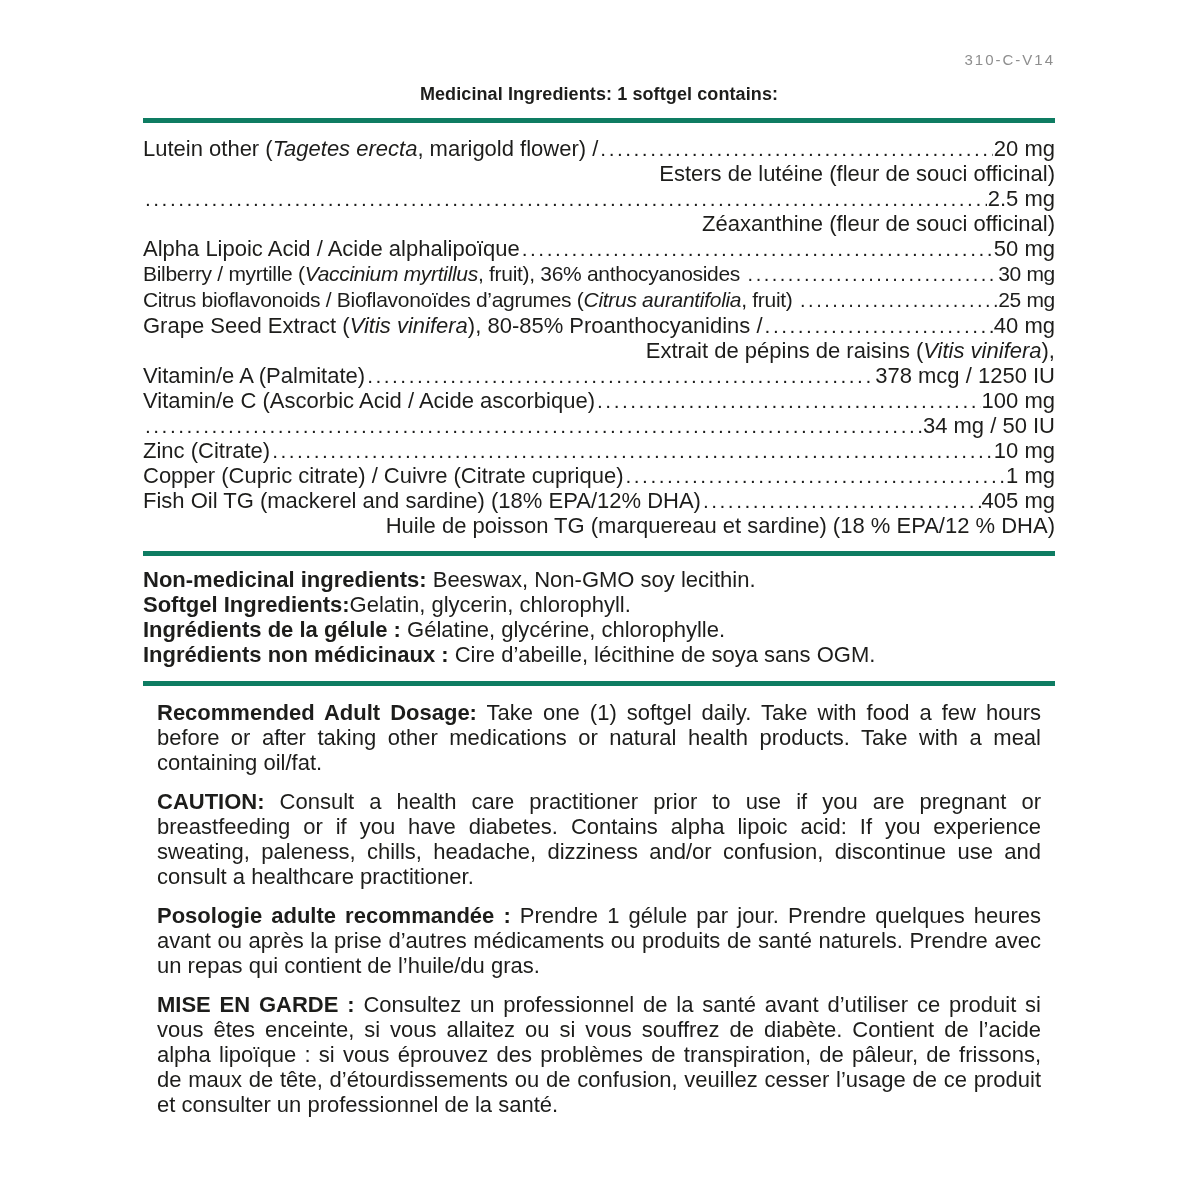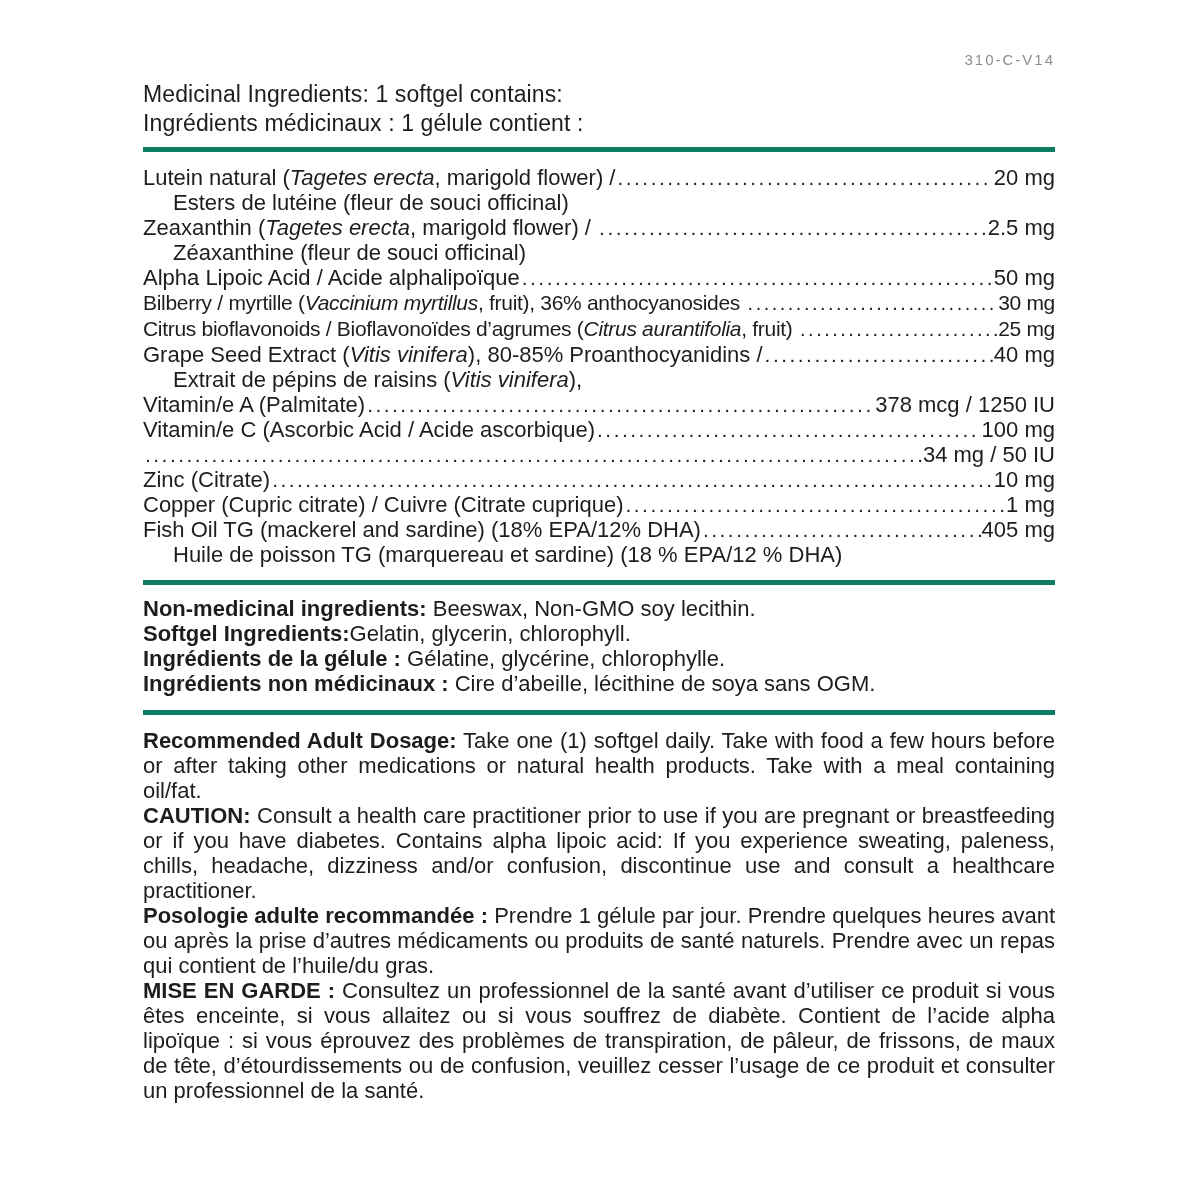--- a/index.html
+++ b/index.html
@@ -27,42 +27,43 @@
   }
   .code {
     text-align: right;
     color: #8e8e8e;
     font-size: 15px;
     line-height: 16px;
     letter-spacing: 2px;
     margin-bottom: 12px;
   }
   .header-line {
-    font-size: 23px;
-    font-weight: normal;
+    font-size: 18px;
+    font-weight: bold;
     line-height: 29px;
     letter-spacing: 0.1px;
+    text-align: center;
   }
   .rule {
     height: 5px;
     background: #0e7c62;
     margin-top: 9px;
   }
   
   .ing-list {
     margin-top: 13px;
     font-size: 22px;
     line-height: 25px;
   }
   .ing-row {
     display: flex;
     align-items: baseline;
     white-space: pre;
   }
-  .ing-row.indent { padding-left: 30px; }
+  .ing-row.indent { padding-left: 30px; justify-content: flex-end; }
   .ing-row.condensed {
     font-size: 21px;
     letter-spacing: -0.3px;
   }
   .ing-text i { }
   .leader {
     flex: 1 1 auto;
     overflow: hidden;
     white-space: nowrap;
     min-width: 8px;
@@ -86,44 +87,43 @@
   .nonmed p { margin: 0; }
   .rule.mid { margin-top: 13px; }
   .rule.low { margin-top: 14px; }
   
   .dosage {
     margin-top: 13px;
     font-size: 22px;
     line-height: 25px;
   }
   .dosage p {
-    margin: 0;
+    margin: 14px;
     text-align: justify;
   }
   b { font-weight: bold; }
 </style>
 </head>
 <body>
 
 <div class="page">
   <div class="content">
 
     <div class="code">310-C-V14</div>
 
     <div>
       <div class="header-line">Medicinal Ingredients: 1 softgel contains:</div>
-      <div class="header-line">Ingrédients médicinaux : 1 gélule contient :</div>
     </div>
 
     <div class="rule"></div>
 
     <div class="ing-list" id="ingredient-list">
-        <div class="ing-row"><span class="ing-text"><span>Lutein natural (</span><i>Tagetes erecta</i><span>, marigold flower) /</span></span><span class="leader"></span><span class="amount">20 mg</span></div>
+        <div class="ing-row"><span class="ing-text"><span>Lutein other (</span><i>Tagetes erecta</i><span>, marigold flower) /</span></span><span class="leader"></span><span class="amount">20 mg</span></div>
         <div class="ing-row indent"><span class="ing-text"><span>Esters de lutéine (fleur de souci officinal)</span></span></div>
-        <div class="ing-row"><span class="ing-text"><span>Zeaxanthin (</span><i>Tagetes erecta</i><span>, marigold flower) / </span></span><span class="leader"></span><span class="amount"> 2.5 mg</span></div>
+        <div class="ing-row"><span class="leader"></span><span class="amount"> 2.5 mg</span></div>
         <div class="ing-row indent"><span class="ing-text"><span>Zéaxanthine (fleur de souci officinal)</span></span></div>
         <div class="ing-row"><span class="ing-text"><span>Alpha Lipoic Acid / Acide alphalipoïque</span></span><span class="leader"></span><span class="amount">50 mg</span></div>
         <div class="ing-row condensed"><span class="ing-text"><span>Bilberry / myrtille (</span><i>Vaccinium myrtillus</i><span>, fruit), 36% anthocyanosides </span></span><span class="leader"></span><span class="amount">30 mg</span></div>
         <div class="ing-row condensed"><span class="ing-text"><span>Citrus bioflavonoids / Bioflavonoïdes d’agrumes (</span><i>Citrus aurantifolia</i><span>, fruit) </span></span><span class="leader"></span><span class="amount">25 mg</span></div>
         <div class="ing-row"><span class="ing-text"><span>Grape Seed Extract (</span><i>Vitis vinifera</i><span>), 80-85% Proanthocyanidins /</span></span><span class="leader"></span><span class="amount">40 mg</span></div>
         <div class="ing-row indent"><span class="ing-text"><span>Extrait de pépins de raisins (</span><i>Vitis vinifera</i><span>),</span></span></div>
         <div class="ing-row"><span class="ing-text"><span>Vitamin/e A (Palmitate)</span></span><span class="leader"></span><span class="amount"> 378 mcg / 1250 IU</span></div>
         <div class="ing-row"><span class="ing-text"><span>Vitamin/e C (Ascorbic Acid / Acide ascorbique)</span></span><span class="leader"></span><span class="amount">100 mg</span></div>
         <div class="ing-row"><span class="leader"></span><span class="amount"> 34 mg / 50 IU</span></div>
         <div class="ing-row"><span class="ing-text"><span>Zinc (Citrate)</span></span><span class="leader"></span><span class="amount">10 mg</span></div>

